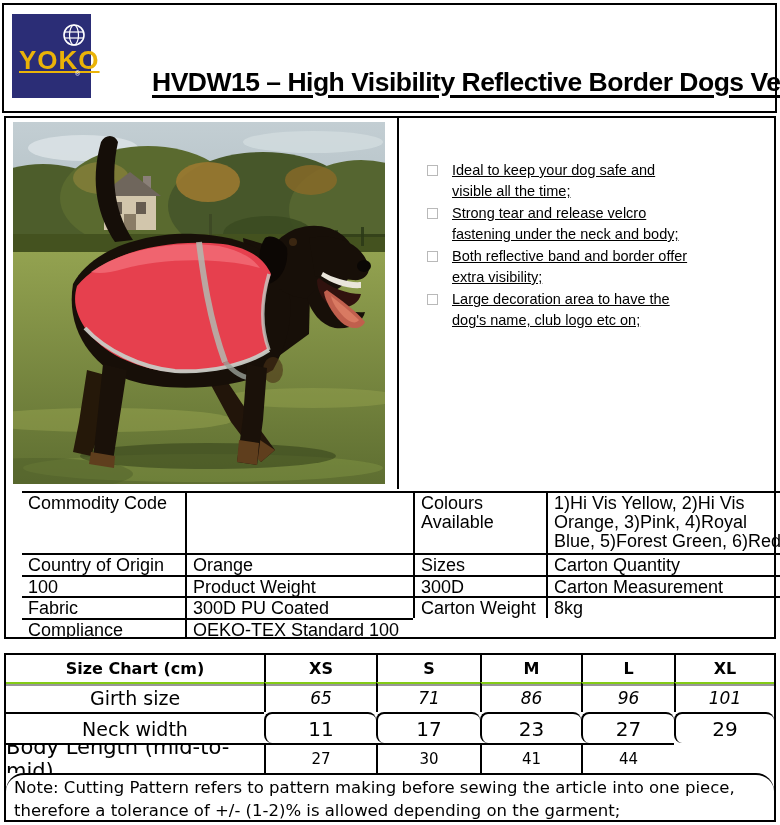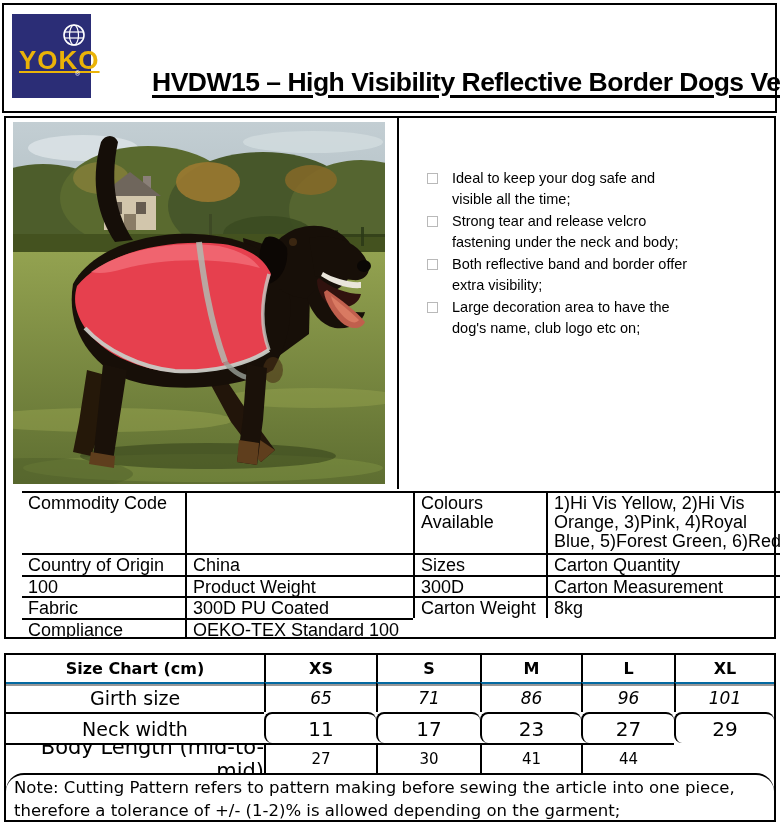--- a/index.html
+++ b/index.html
@@ -18,45 +18,45 @@
   .globe{position:absolute;right:4px;top:8px;}
   .page-title{position:absolute;left:148px;top:62px;font-size:26.5px;font-weight:bold;
     letter-spacing:-0.5px;white-space:nowrap;text-decoration:underline;
     text-decoration-thickness:2.5px;text-underline-offset:4px;}
 
   
   #main-box{left:4px;top:116px;width:772px;height:523px;}
   .photo-cell{position:absolute;left:0;top:0;width:393px;height:371px;
     border-right:2px solid #000;box-sizing:border-box;}
   .photo-cell svg{position:absolute;left:7px;top:4px;}
-  .features-cell{position:absolute;left:393px;top:16px;width:299px;height:371px;
-    box-sizing:border-box;padding:34px 8px 0 28px;}
+  .features-cell{position:absolute;left:393px;top:8px;width:299px;height:371px;
+    box-sizing:border-box;padding:34px 8px 0 28px;text-decoration:underline;}
   .feature{display:flex;gap:14px;font-size:14.5px;line-height:21px;margin:0 0 1px 0;}
   .sq{flex:none;width:9px;height:9px;border:1.3px solid #b9b9b9;margin-top:5px;background:#fff;}
 
   .spec-grid{position:absolute;left:16px;top:373px;width:768px;height:146px;
     display:grid;grid-template-columns:163px 228px 133px 1fr;
     grid-template-rows:60px 21.5px 21.5px 21.5px 1fr;
     border-top:2px solid #000;box-sizing:border-box;font-size:18px;}
   .spec-grid > div{border-left:2px solid #000;border-top:2px solid #000;
     box-sizing:border-box;padding:1px 6px 0 6px;line-height:19px;overflow:hidden;}
   .spec-grid > div:nth-child(4n+1){border-left:none;}
   .spec-grid > div:nth-child(-n+4){border-top:none;}
 
   
   #size-box{left:4px;top:653px;width:772px;height:169px;
     display:grid;grid-template-columns:258px 112px 104px 101px 93px 1fr;
     grid-template-rows:27px 30px 31px 30px 1fr;
     font-family:"DejaVu Sans", sans-serif;}
   #size-box > div{border-left:2px solid #000;border-top:2px solid #000;
     box-sizing:border-box;display:flex;align-items:center;justify-content:center;
-    text-align:right;overflow:hidden;}
+    text-align:left;overflow:hidden;}
   #size-box > div.c1{border-left:none;}
   #size-box > div.r0{border-top:none;font-weight:bold;font-size:16px;}
-  #size-box > div.r1{border-top:2px solid #0369a1;box-shadow:inset 0 2px 0 #979797;}
+  #size-box > div.r1{border-top:2px solid #84cc16;box-shadow:inset 0 2px 0 #979797;}
   .sz-label-big{font-size:19px;}
   .sz-label-sm{font-size:21px;}
   .sz-val-1{font-size:17px;font-style:italic;}
   .sz-val-2{font-size:20px;border-radius:8px;}
   .sz-val-3{font-size:15px;}
   .note-row{grid-column:1 / -1;border-left:none !important;
     justify-content:flex-start !important;text-align:left !important;
     align-items:flex-start !important;
     font-size:16.5px;line-height:23px;padding:1px 8px;border-radius:18px;}
 </style>
@@ -178,21 +178,21 @@
     </div>
   </div>
 
   <div class="spec-grid">
     <div>Commodity Code</div>
     <div></div>
     <div>Colours Available</div>
     <div>1)Hi Vis Yellow, 2)Hi Vis Orange, 3)Pink, 4)Royal Blue, 5)Forest Green, 6)Red</div>
 
     <div>Country of Origin</div>
-    <div>China</div>
+    <div>Orange</div>
     <div>Sizes Available</div>
 
     <div>Carton Quantity</div>
     <div>100</div>
     <div>Product Weight</div>
     <div>300D Polyester</div>
 
     <div>Carton Measurement</div>
     <div>Fabric</div>
     <div>300D PU Coated Polyester</div>

